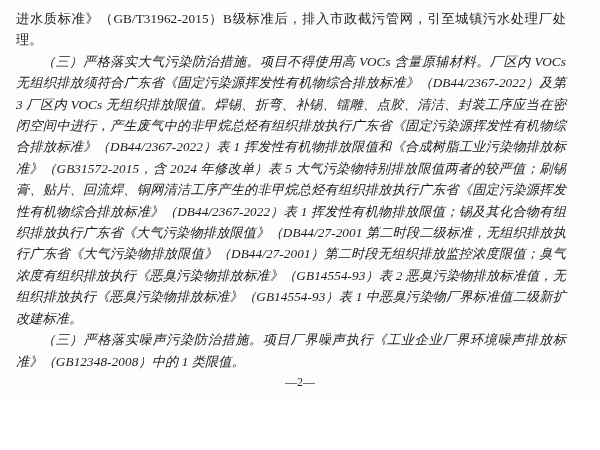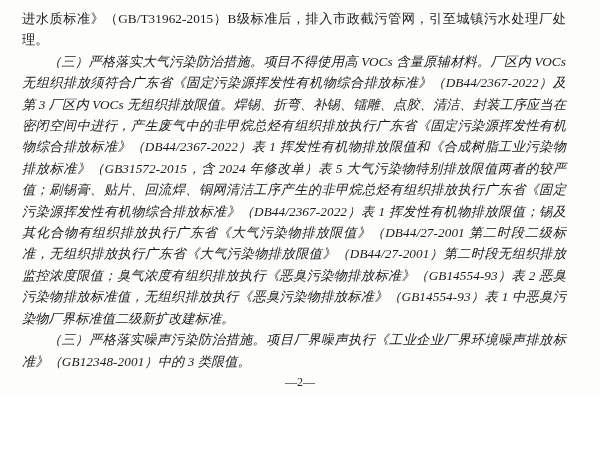--- a/index.html
+++ b/index.html
@@ -12,21 +12,21 @@
     background: #ffffff;
     font-family: "Liberation Serif", "DejaVu Serif", serif;
     overflow: hidden;
   }
   #page {
     position: relative;
     width: 600px;
     height: 396px;
     background: #fdfdfc;
     box-sizing: border-box;
-    padding: 8px 34px 0 22px;
+    padding: 8px 34px 0 16px;
   }
   .doc-body {
     font-size: 13.2px;
     line-height: 21.4px;
     color: #1b1b1b;
     text-align: justify;
     text-justify: inter-ideograph;
     letter-spacing: 0.1px;
   }
   .para {
@@ -51,16 +51,16 @@
     overflow: hidden;
   }
 </style>
 </head>
 <body>
 
 <div id="page">
   <div class="doc-body">
     <p class="para top-clip">进水质标准》（GB/T31962-2015）B级标准后，排入市政截污管网，引至城镇污水处理厂处理。</p>
     <p class="para indent">（三）严格落实大气污染防治措施。项目不得使用高 VOCs 含量原辅材料。厂区内 VOCs 无组织排放须符合广东省《固定污染源挥发性有机物综合排放标准》（DB44/2367-2022）及第 3 厂区内 VOCs 无组织排放限值。焊锡、折弯、补锡、镭雕、点胶、清洁、封装工序应当在密闭空间中进行，产生废气中的非甲烷总烃有组织排放执行广东省《固定污染源挥发性有机物综合排放标准》（DB44/2367-2022）表 1 挥发性有机物排放限值和《合成树脂工业污染物排放标准》（GB31572-2015，含 2024 年修改单）表 5 大气污染物特别排放限值两者的较严值；刷锡膏、贴片、回流焊、铜网清洁工序产生的非甲烷总烃有组织排放执行广东省《固定污染源挥发性有机物综合排放标准》（DB44/2367-2022）表 1 挥发性有机物排放限值；锡及其化合物有组织排放执行广东省《大气污染物排放限值》（DB44/27-2001 第二时段二级标准，无组织排放执行广东省《大气污染物排放限值》（DB44/27-2001）第二时段无组织排放监控浓度限值；臭气浓度有组织排放执行《恶臭污染物排放标准》（GB14554-93）表 2 恶臭污染物排放标准值，无组织排放执行《恶臭污染物排放标准》（GB14554-93）表 1 中恶臭污染物厂界标准值二级新扩改建标准。</p>
-    <p class="para indent">（三）严格落实噪声污染防治措施。项目厂界噪声执行《工业企业厂界环境噪声排放标准》（GB12348-2001）中的 3 类限值。</p>
+    <p class="para indent">（三）严格落实噪声污染防治措施。项目厂界噪声执行《工业企业厂界环境噪声排放标准》（GB12348-2008）中的 1 类限值。</p>
   </div>
   <div class="page-number">—2—</div>
 </div>
 
 </body></html>

